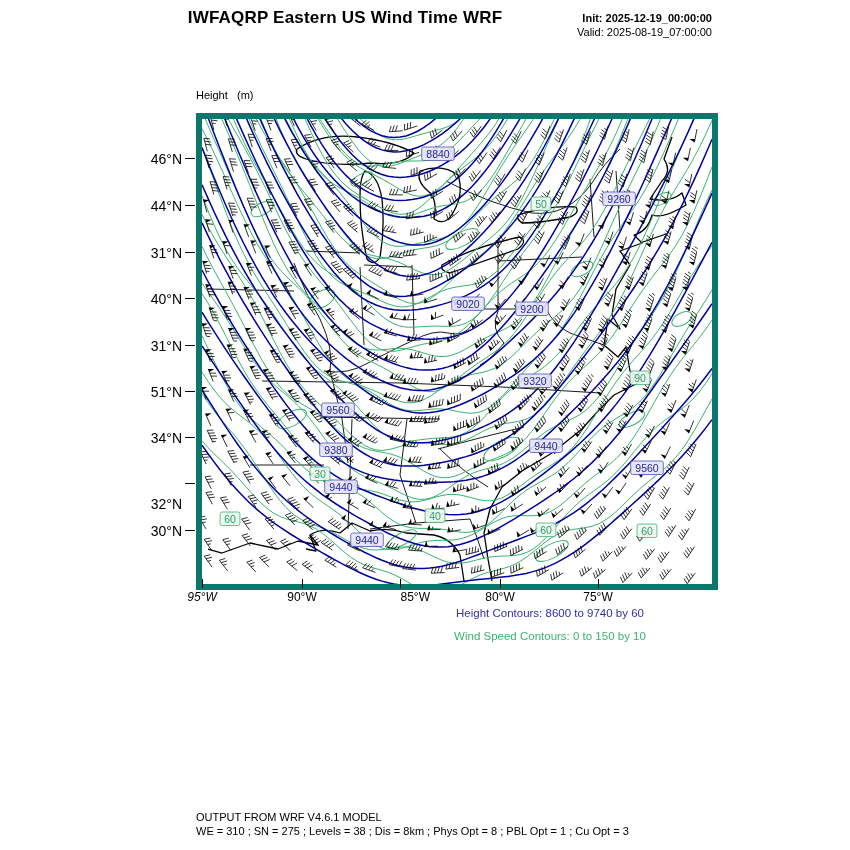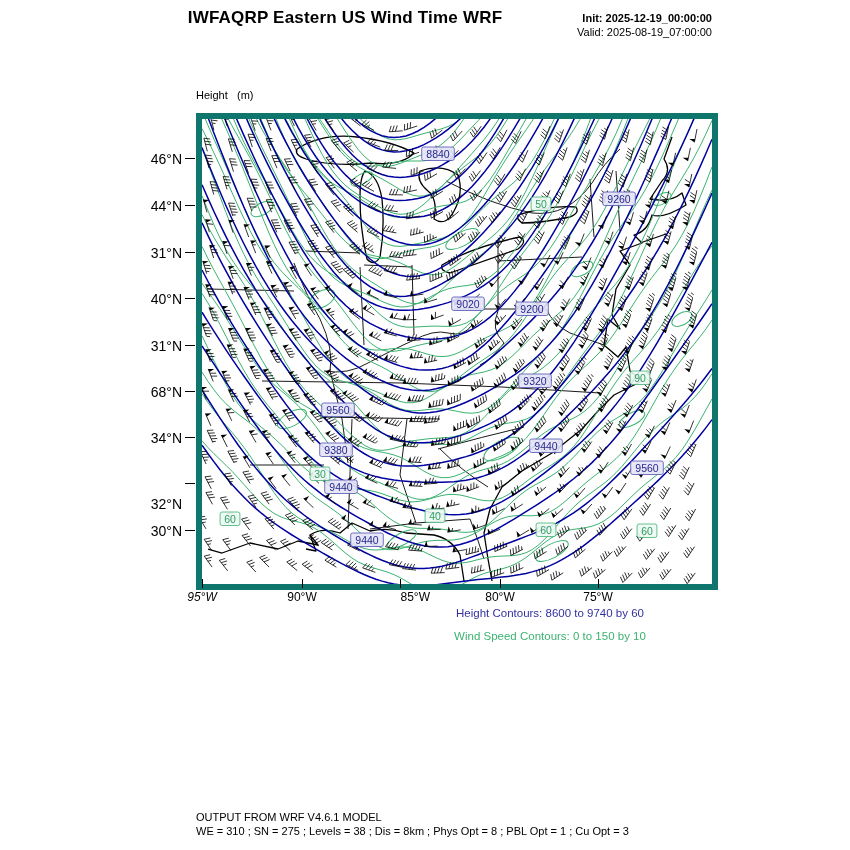--- a/index.html
+++ b/index.html
@@ -225,21 +225,21 @@
     <div class="abs lat-lab" style="left: 128px; top: 151px;">46°N</div>
     <div class="abs lat-tick" style="left: 185px; top: 205px;"></div>
     <div class="abs lat-lab" style="left: 128px; top: 198px;">44°N</div>
     <div class="abs lat-tick" style="left: 185px; top: 252px;"></div>
     <div class="abs lat-lab" style="left: 128px; top: 245px;">31°N</div>
     <div class="abs lat-tick" style="left: 185px; top: 298px;"></div>
     <div class="abs lat-lab" style="left: 128px; top: 291px;">40°N</div>
     <div class="abs lat-tick" style="left: 185px; top: 345px;"></div>
     <div class="abs lat-lab" style="left: 128px; top: 338px;">31°N</div>
     <div class="abs lat-tick" style="left: 185px; top: 391px;"></div>
-    <div class="abs lat-lab" style="left: 128px; top: 384px;">68°N</div>
+    <div class="abs lat-lab" style="left: 128px; top: 384px;">51°N</div>
     <div class="abs lat-tick" style="left: 185px; top: 437px;"></div>
     <div class="abs lat-lab" style="left: 128px; top: 430px;">34°N</div>
     <div class="abs lat-tick" style="left: 185px; top: 483px;"></div>
     <div class="abs lat-lab" style="left: 128px; top: 476px; margin-top: 20px;">32°N</div>
     <div class="abs lat-tick" style="left: 185px; top: 530px;"></div>
     <div class="abs lat-lab" style="left: 128px; top: 523px;">30°N</div>
   </div>
 <div class="abs" id="lon-axis" style="left:0;top:0;">
     <div class="abs lon-tick" style="left: 202px; top: 579px;"></div>
     <div class="abs lon-lab" style="left: 172px; top: 590px; font-style: italic;">95°W</div>

